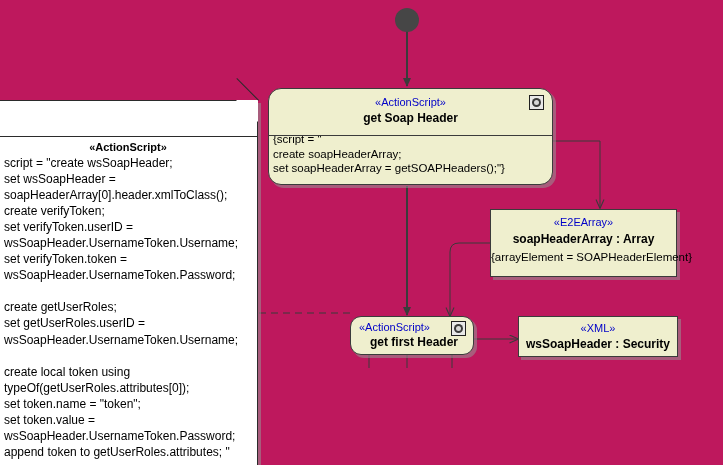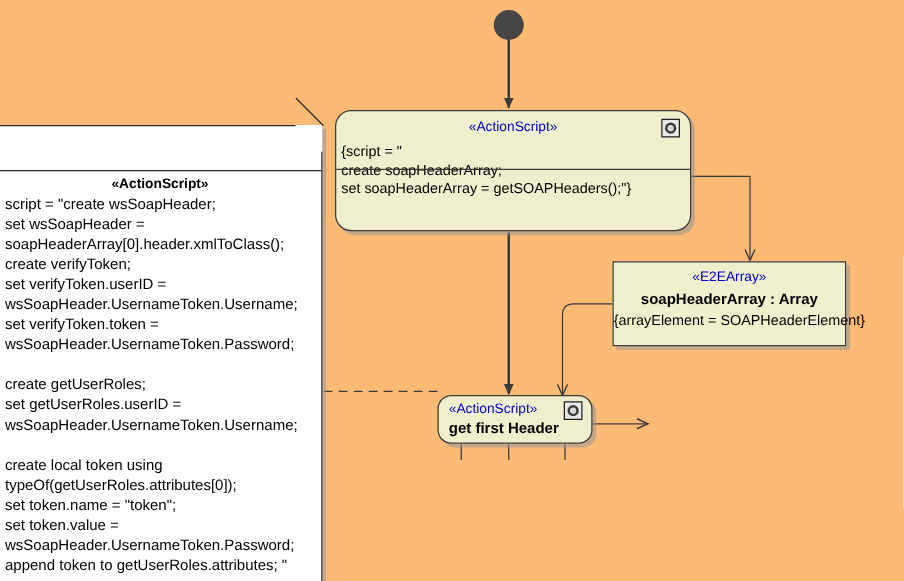--- a/index.html
+++ b/index.html
@@ -7,21 +7,21 @@
     padding: 0;
     background: #ffffff;
   }
   body {
     font-family: "Liberation Sans", sans-serif;
   }
   #canvas {
     position: relative;
     width: 723px;
     height: 465px;
-    background: #fdba74;
+    background: #be185d;
     overflow: hidden;
   }
   
   #edges {
     position: absolute;
     left: 0; top: 0;
     width: 723px;
     height: 465px;
     pointer-events: none;
   }
@@ -195,45 +195,50 @@
 
     <line x1="369" y1="355" x2="369" y2="368" stroke="#3b3b3b" stroke-width="1"></line>
     <line x1="407" y1="355" x2="407" y2="368" stroke="#3b3b3b" stroke-width="1"></line>
     <line x1="452" y1="355" x2="452" y2="368" stroke="#3b3b3b" stroke-width="1"></line>
   </svg>
 
   <div class="initial-node" style="left:395px; top:8px; width:24px; height:24px;"></div>
 
   <div class="activity-node big" style="left:268px; top:88px; width:285px; height:97px;">
     <div class="node-stereotype" style="margin-top:6px;">«ActionScript»</div>
+    <div class="node-title" style="margin-top:2px;">get Soap Header</div>
     <div class="node-divider" style="top:46px;"></div>
     <div class="node-body" style="margin-top:6px;">{script = "
 create soapHeaderArray;
 set soapHeaderArray = getSOAPHeaders();"}</div>
     <div class="script-icon" style="right:8px; top:6px;">
       <div class="gear-outer"></div>
       <div class="gear-inner"></div>
     </div>
   </div>
 
   <div class="object-node" style="left:490px; top:209px; width:187px; height:68px;">
     <div class="node-stereotype" style="margin-top:5px;">«E2EArray»</div>
     <div class="node-title" style="margin-top:3px;text-align:center;">soapHeaderArray : Array</div>
     <div class="object-constraint" style="margin-top:3px;">{arrayElement = SOAPHeaderElement}</div>
   </div>
 
   <div class="activity-node" style="left:350px; top:316px; width:124px; height:39px;">
     <div class="node-stereotype" style="margin-top:3px; text-align:left; padding-left:8px;">«ActionScript»</div>
-    <div class="node-title" style="margin-top:1px; text-align:left; padding-left:8px;">get first Header</div>
+    <div class="node-title" style="margin-top:1px; text-align:left; padding-left:19px;">get first Header</div>
     <div class="script-icon" style="right:7px; top:4px;">
       <div class="gear-outer"></div>
       <div class="gear-inner"></div>
     </div>
   </div>
 
+  <div class="object-node" style="left:518px; top:316px; width:160px; height:41px;">
+    <div class="node-stereotype" style="margin-top:4px;">«XML»</div>
+    <div class="node-title" style="margin-top:2px;">wsSoapHeader : Security</div>
+  </div>
 
   <div class="note" style="left:-2px; top:100px; width:260px; height:372px;">
     <div class="note-fold"></div>
     <div class="note-fold-line"></div>
     <div class="note-header-divider"></div>
     <div class="note-stereotype">«ActionScript»</div>
     <div class="note-text">script = "create wsSoapHeader;
 set wsSoapHeader =
 soapHeaderArray[0].header.xmlToClass();
 create verifyToken;

